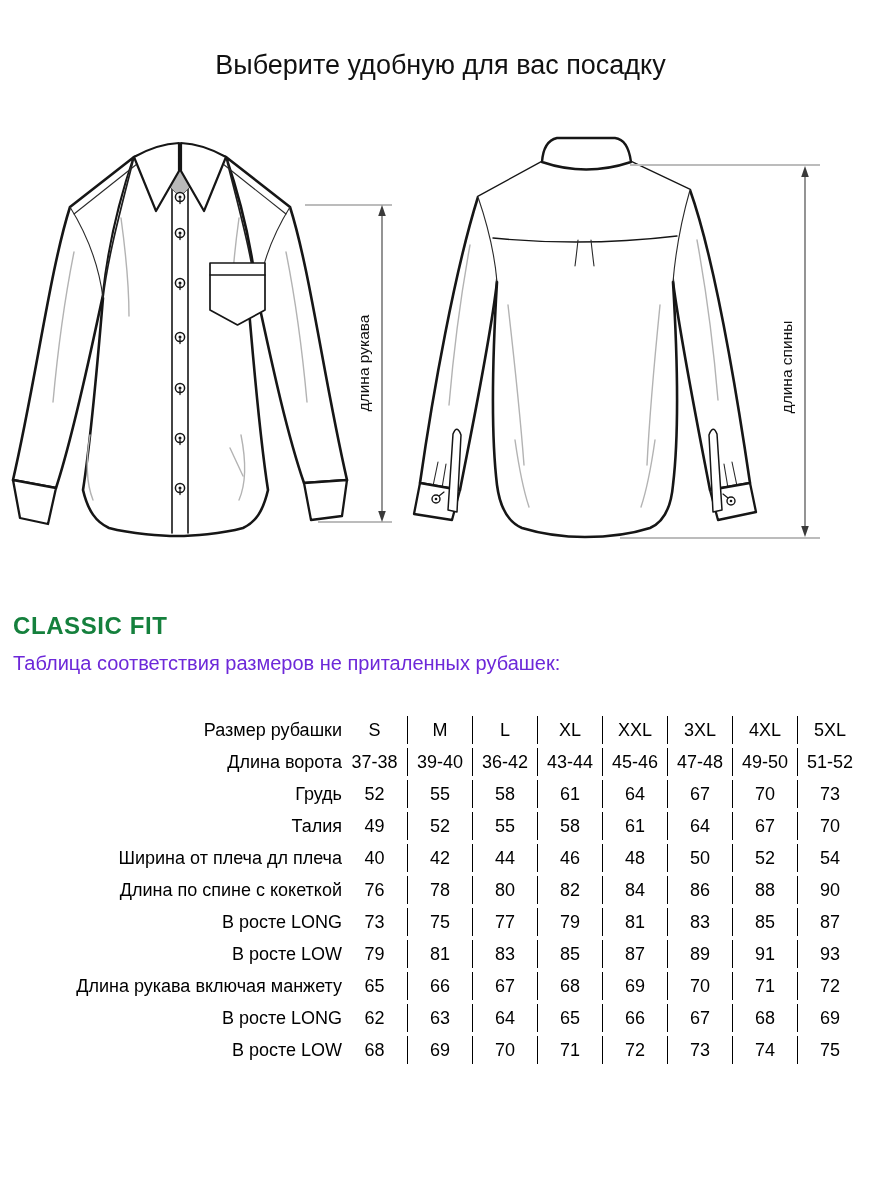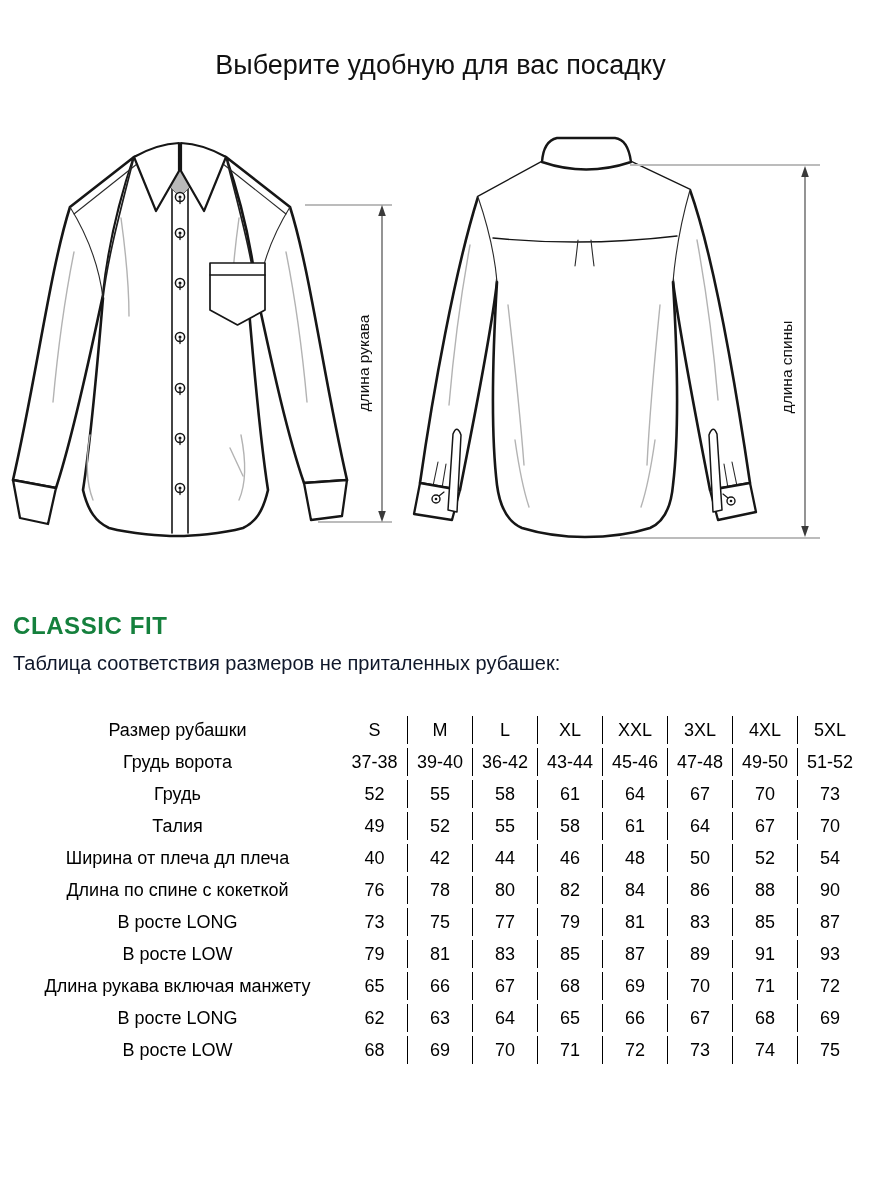--- a/index.html
+++ b/index.html
@@ -11,32 +11,32 @@
     position:absolute; top:50px; left:0; width:100%; margin:0;
     text-align:center; font-size:27px; font-weight:400; color:#111;
   }
   .diagram { position:absolute; top:130px; left:0; width:881px; height:435px; }
   .fit-heading {
     position:absolute; top:612px; left:13px; margin:0;
     font-size:24px; font-weight:700; letter-spacing:0.6px; color:#15803d;
   }
   .table-caption {
     position:absolute; top:652px; left:13px; margin:0;
-    font-size:20px; color:#0f172a;
+    font-size:20px; color:#6d28d9;
   }
   table.size-table {
     position:absolute; top:712px; left:13px; width:849px;
     border-collapse:separate; border-spacing:0 4px; table-layout:fixed;
     font-size:18px; color:#000;
   }
   table.size-table td {
     height:28px; padding:0; vertical-align:middle; text-align:center;
     white-space:nowrap; overflow:hidden;
   }
-  table.size-table td.lbl { text-align:center;margin-left:41px; }
+  table.size-table td.lbl { text-align:right;margin-left:41px; }
   table.size-table td.sep { border-left:1.5px solid #000; }
   svg text { font-family:"Liberation Sans", sans-serif; }
 </style>
 </head>
 <body>
 
 <div class="page">
 
   <h1 class="title">Выберите удобную для вас посадку</h1>
 
@@ -226,21 +226,21 @@
           <td>S</td>
           <td class="sep">M</td>
           <td class="sep">L</td>
           <td class="sep">XL</td>
           <td class="sep">XXL</td>
           <td class="sep">3XL</td>
           <td class="sep">4XL</td>
           <td class="sep">5XL</td>
         </tr>
         <tr>
-          <td class="lbl">Грудь ворота</td>
+          <td class="lbl">Длина ворота</td>
           <td>37-38</td>
           <td class="sep">39-40</td>
           <td class="sep">36-42</td>
           <td class="sep">43-44</td>
           <td class="sep">45-46</td>
           <td class="sep">47-48</td>
           <td class="sep">49-50</td>
           <td class="sep">51-52</td>
         </tr>
         <tr>

